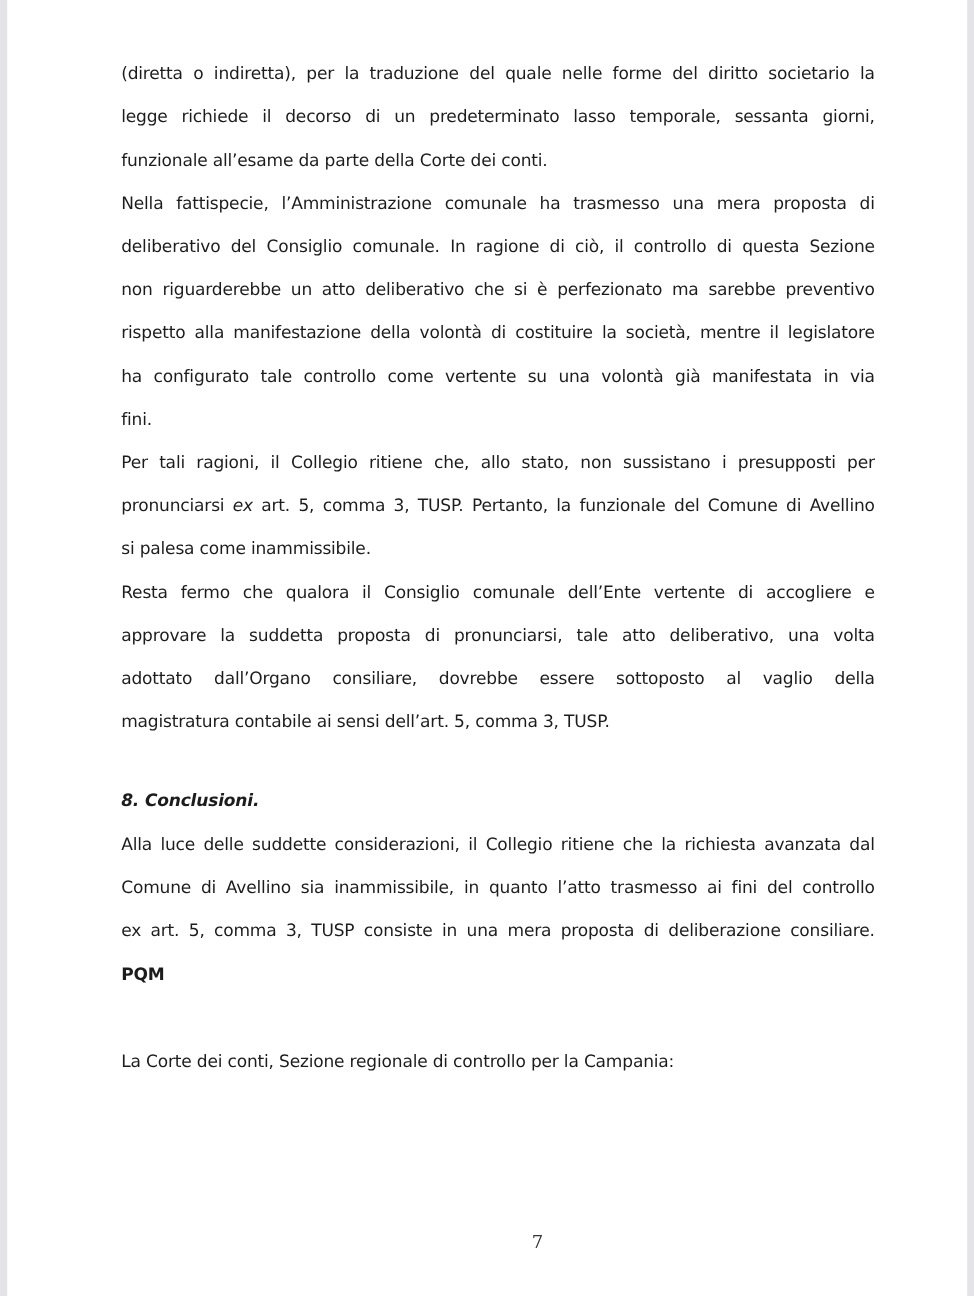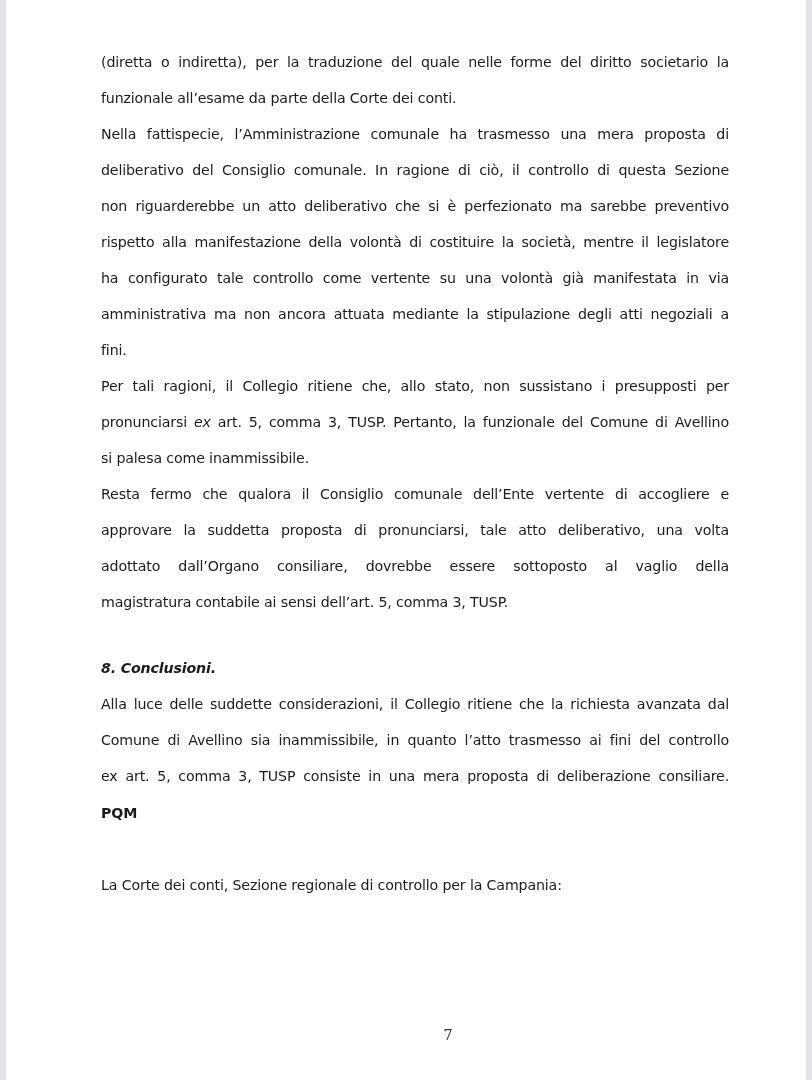--- a/index.html
+++ b/index.html
@@ -75,30 +75,30 @@
 </head>
 <body>
 
 <div class="edge left"></div>
 <div class="edge right"></div>
 
 <div class="page">
 
   <div class="para">
     <span class="line">(diretta o indiretta), per la traduzione del quale nelle forme del diritto societario la</span>
+    <span class="line">legge richiede il decorso di un predeterminato lasso temporale, sessanta giorni,</span>
     <span class="line end">funzionale all’esame da parte della Corte dei conti.</span>
   </div>
 
   <div class="para">
     <span class="line">Nella fattispecie, l’Amministrazione comunale ha trasmesso una mera proposta di</span>
     <span class="line">deliberativo del Consiglio comunale. In ragione di ciò, il controllo di questa Sezione</span>
     <span class="line">non riguarderebbe un atto deliberativo che si è perfezionato ma sarebbe preventivo</span>
     <span class="line">rispetto alla manifestazione della volontà di costituire la società, mentre il legislatore</span>
     <span class="line">ha configurato tale controllo come vertente su una volontà già manifestata in via</span>
-    <span class="line">amministrativa ma non ancora attuata mediante la stipulazione degli atti negoziali a</span>
     <span class="line end">fini.</span>
   </div>
 
   <div class="para">
     <span class="line">Per tali ragioni, il Collegio ritiene che, allo stato, non sussistano i presupposti per</span>
     <span class="line"><span>pronunciarsi </span><em>ex</em><span> art. 5, comma 3, TUSP. Pertanto, la funzionale del Comune di Avellino</span></span>
     <span class="line end">si palesa come inammissibile.</span>
   </div>
 
   <div class="para">

